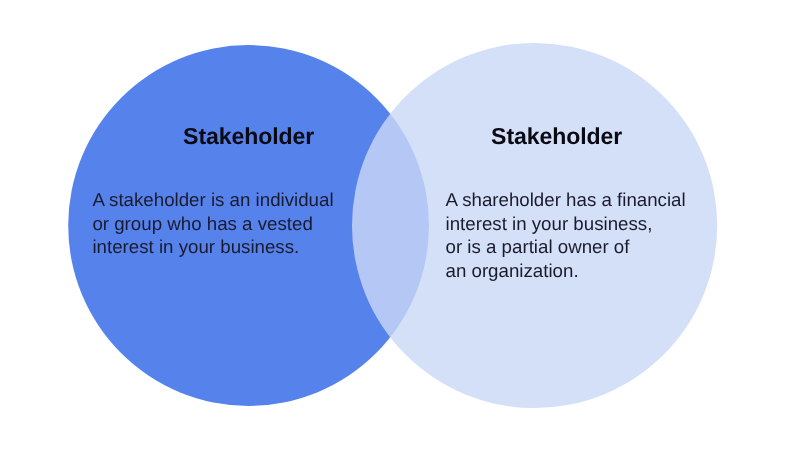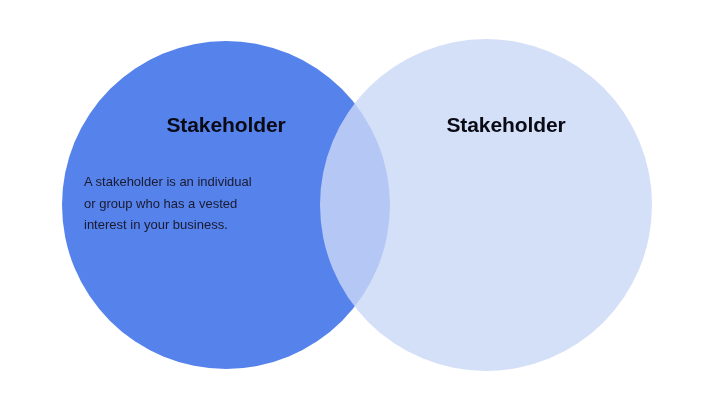--- a/index.html
+++ b/index.html
@@ -39,21 +39,21 @@
     font-size: 21px;
     font-weight: 700;
     color: #0a0a14;
     letter-spacing: -0.1px;
     white-space: nowrap;
     text-align: center;
   }
 
   .lobe-body {
     position: absolute;
-    font-size: 13px;
+    font-size: 17px;
     font-weight: 400;
     color: #1a1a2e;
     line-height: 21.5px;
     white-space: pre-line;
     text-align: left;
   }
 
   
   #title-left {
     left: 62px;
@@ -91,15 +91,19 @@
   <div class="text-layer">
 
     <div class="lobe-title" id="title-left" style="color: rgb(10, 10, 20);">Stakeholder</div>
 
     <div class="lobe-body" id="body-left" style="color: rgb(26, 26, 46);">A stakeholder is an individual
 or group who has a vested
 interest in your business.</div>
 
     <div class="lobe-title" id="title-right" style="color: rgb(10, 10, 20);">Stakeholder</div>
 
+    <div class="lobe-body" id="body-right" style="color: rgb(26, 26, 46);">A shareholder has a financial
+interest in your business,
+or is a partial owner of
+an organization.</div>
 
   </div>
 </div>
 
 </body></html>

